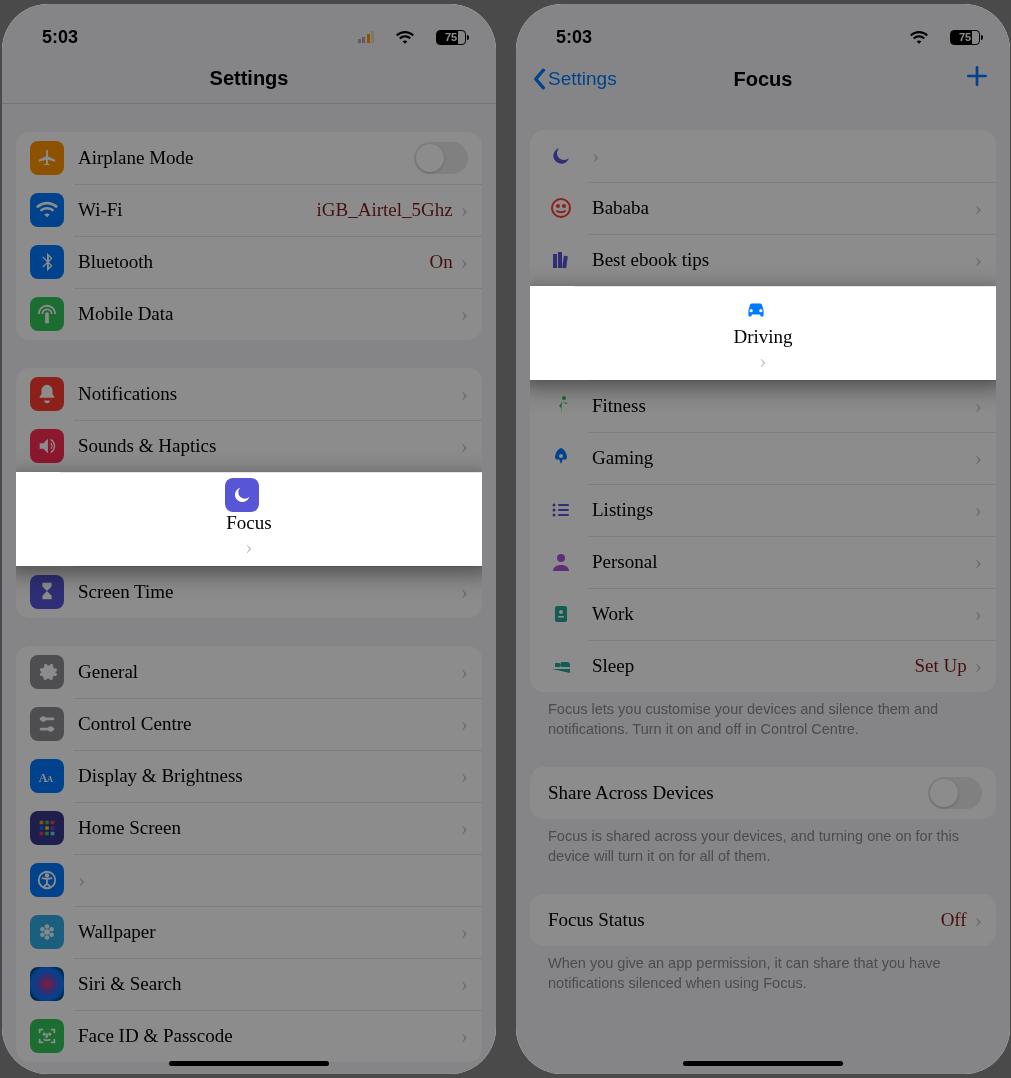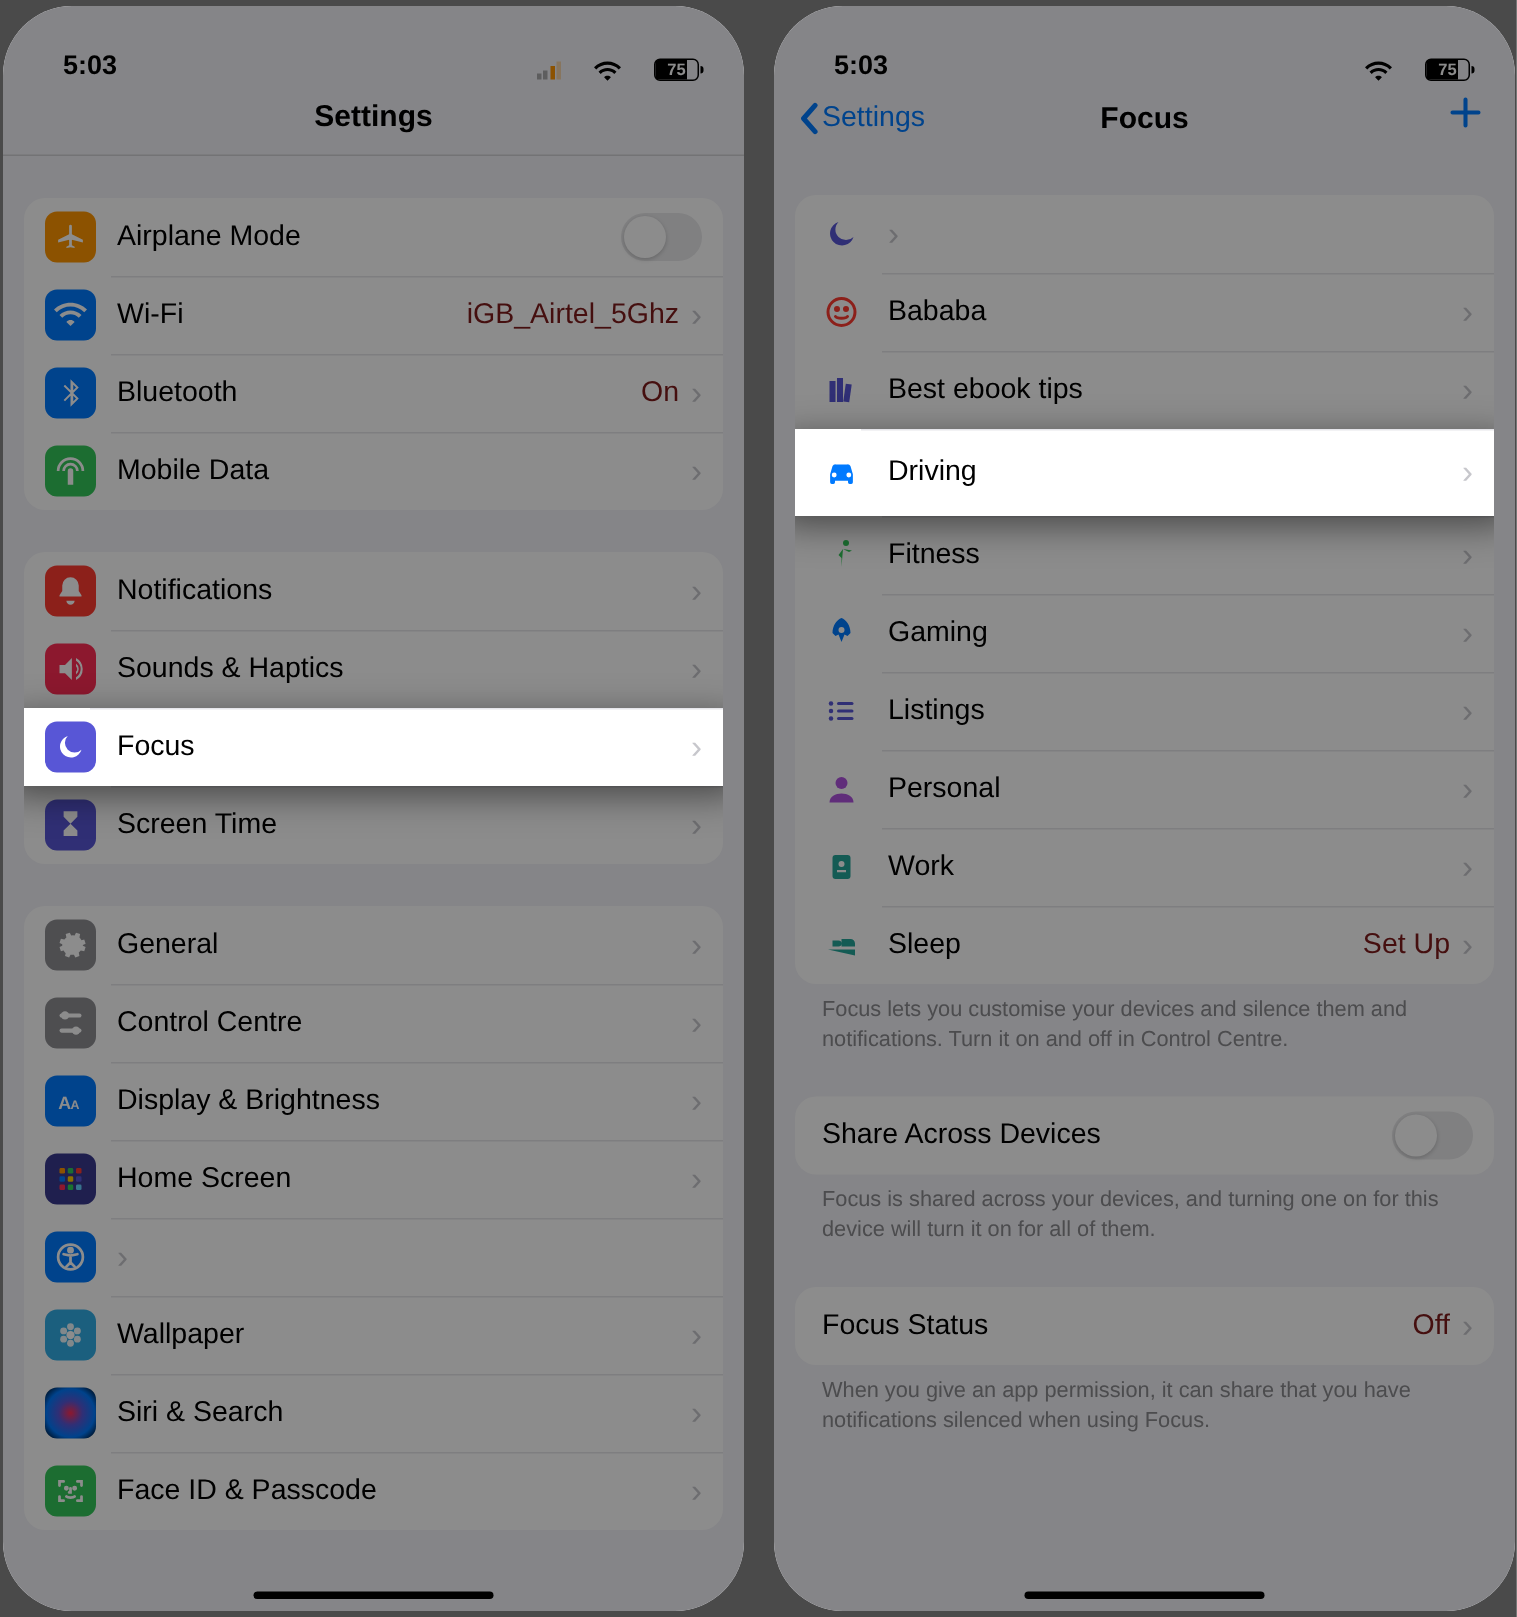--- a/index.html
+++ b/index.html
@@ -29,21 +29,21 @@
     background: rgba(0,0,0,0.45);
     pointer-events: none;
     border-radius: 46px;
     z-index: 50;
   }
 
   .status-bar {
     height: 50px;
     display: flex;
     justify-content: space-between;
-    align-items: flex-end;
+    align-items: center;
     padding: 16px 30px 0 40px;
     font-size: 18px;
     font-weight: 600;
   }
   .status-right { display: flex; align-items: center; gap: 22px; }
   .battery-wrap { display:flex; align-items:center; gap:2px;}
   .battery { position: relative; width: 30px; height: 15px; border: 1.5px solid #000; border-radius: 4px; display:flex; align-items:center;}
   .battery::after { content:""; position:absolute; right:-4px; top:4px; width:2px; height:5px; background:#000; border-radius:0 2px 2px 0;}
   .battery-fill { background:#000; height:100%; width:75%; border-radius:2px 0 0 2px;}
   .battery-num { font-size:11px; font-weight:600; position:absolute; width:100%; text-align:center; color:#fff; mix-blend-mode:difference;}
@@ -73,20 +73,21 @@
     margin-top: 28px;
     overflow: hidden;
   }
   .group.tight-top { margin-top: 20px; }
   .row {
     display: flex;
     align-items: center;
     min-height: 52px;
     padding: 6px 14px 6px 14px;
     position: relative;
+    font-family: Liberation Serif, serif;
   }
   .row + .row::before {
     content: "";
     position: absolute;
     top: 0; left: 58px; right: 0;
     height: 1px;
     background: #e5e5ea;
   }
   .icon-box {
     width: 34px; height: 34px; border-radius: 8px;
@@ -115,21 +116,21 @@
   .focus-row + .focus-row::before { left: 58px; }
 
   
   .highlight {
     position: relative;
     z-index: 100;
     background: #fff;
     border-radius: 14px;
     box-shadow: 0 6px 24px rgba(0,0,0,0.5);
   }
-  .highlight .row, .highlight.row { z-index:101; }
+  .highlight .row, .highlight.row { z-index:101;flex-direction:column; }
 
   .home-indicator {
     position:absolute; bottom:8px; left:50%; transform:translateX(-50%);
     width: 160px; height:5px; background:#000; border-radius:3px;
   }
 
   
   .sigbars { display:flex; align-items:flex-end; gap:1.5px; height:12px;}
   .sigbars span { width:3px; background:#000; opacity:0.3;}
   .sigbars span:nth-child(1){height:4px;}

